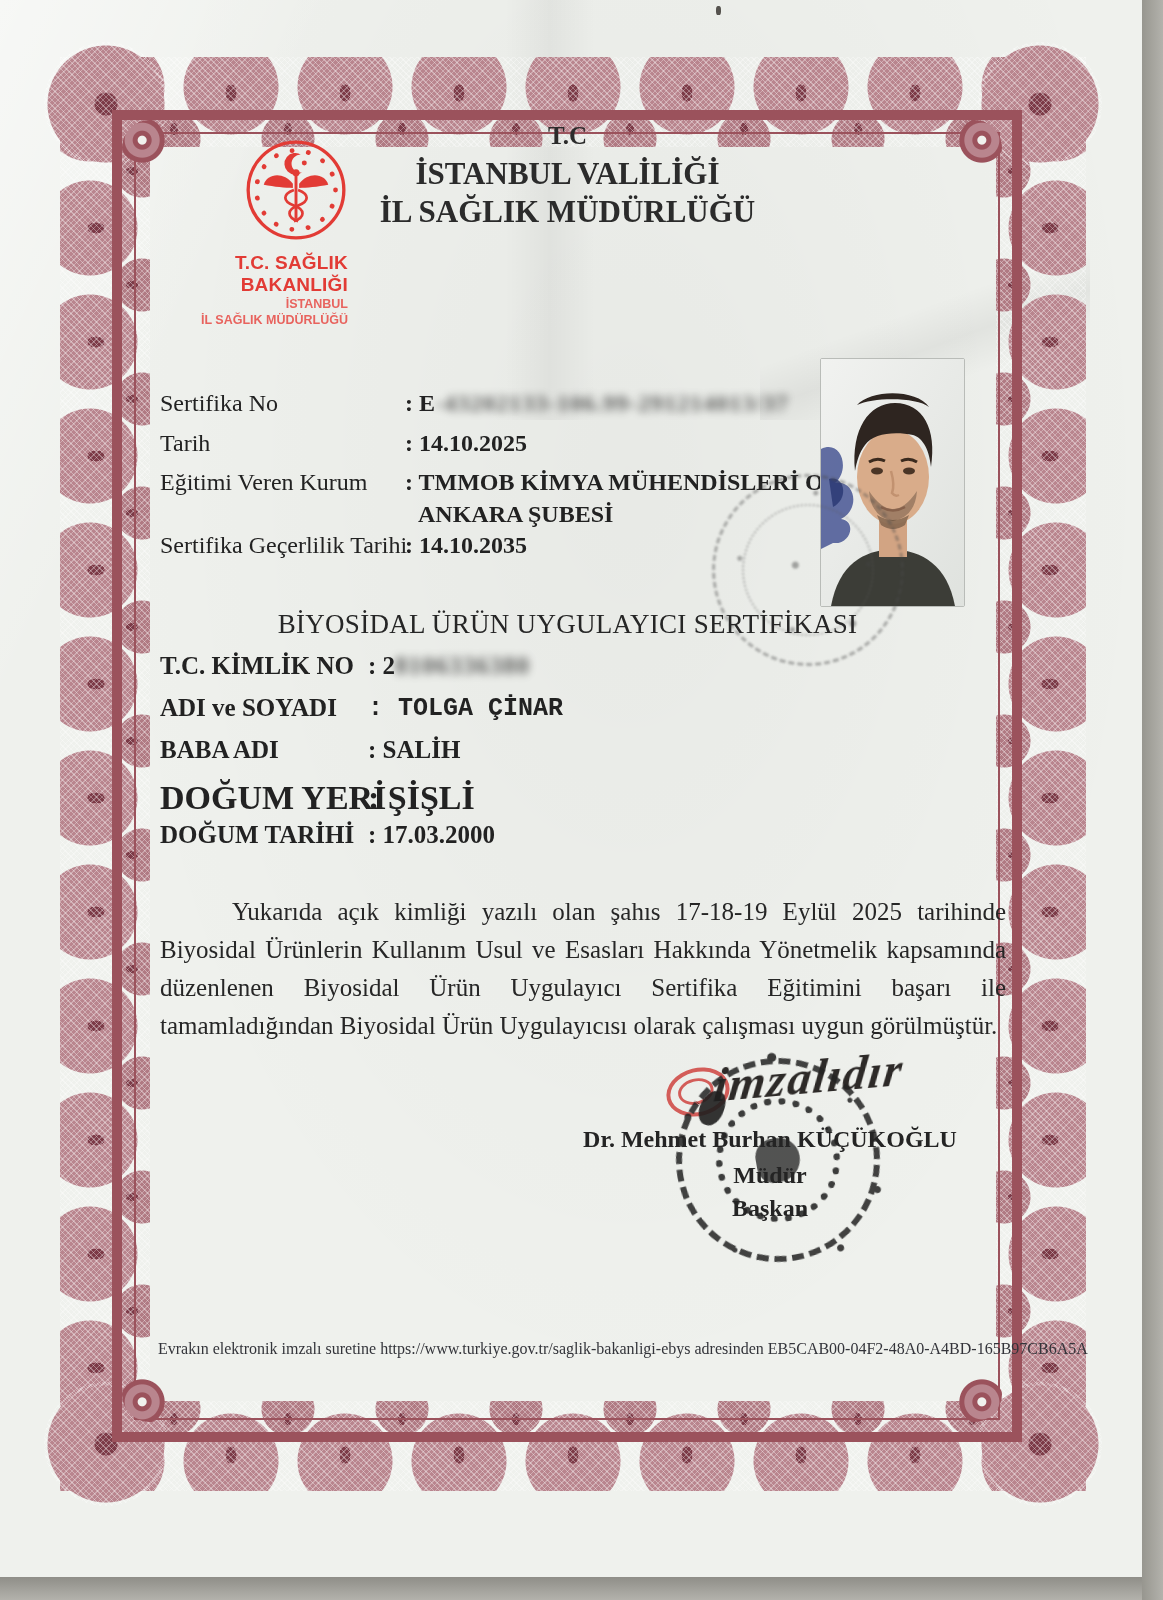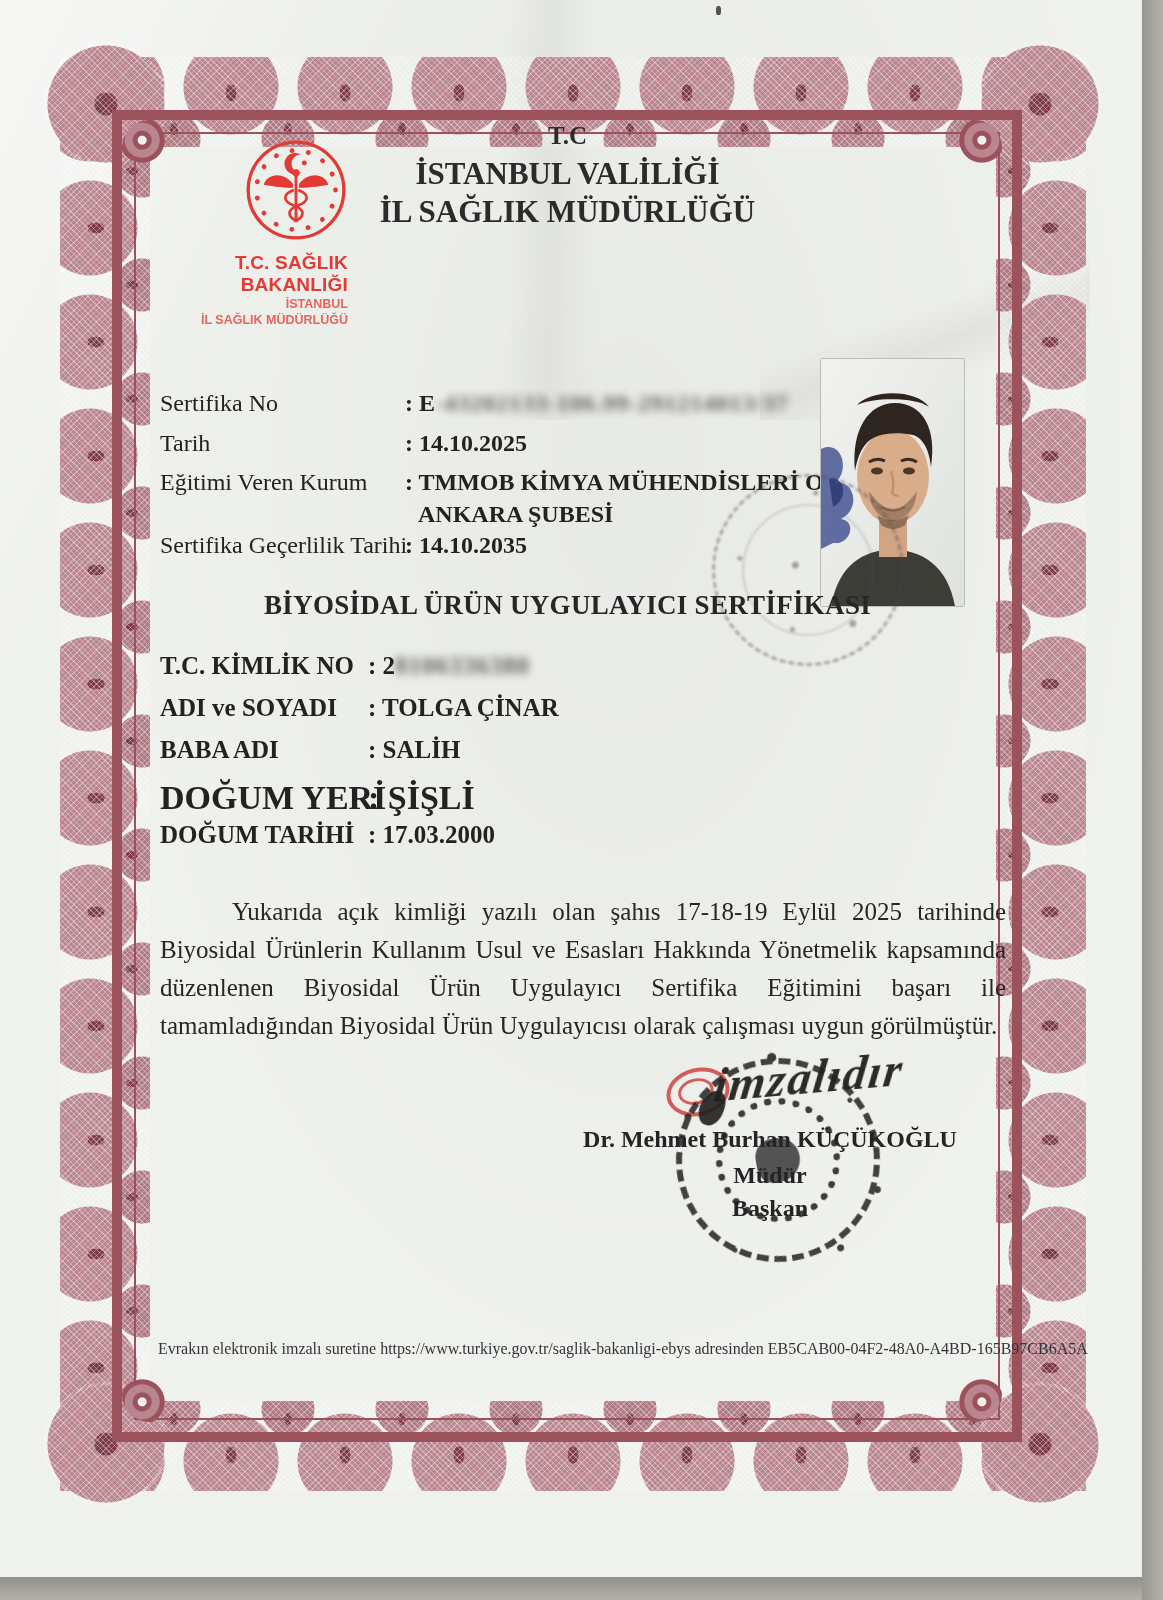--- a/index.html
+++ b/index.html
@@ -80,21 +80,21 @@
   .abs{position:absolute;}
   .ctr{left:120px;width:895px;text-align:center;}
   .hdr{font-weight:bold;color:#2b2b2b;}
   .logo-wrap{position:absolute;left:128px;top:138px;width:220px;text-align:right;}
   .logo-org{color:#e23b35;font-family:"Liberation Sans",sans-serif;font-weight:bold;font-size:19px;margin-top:6px;letter-spacing:.2px;}
   .logo-sub{color:#e8635e;font-family:"Liberation Sans",sans-serif;font-weight:bold;font-size:12.5px;line-height:16px;}
   .row{position:absolute;font-size:24px;color:#222;white-space:nowrap;}
   .row .lab{position:absolute;left:0;}
   .row .val{position:absolute;font-weight:bold;}
   .redact{filter:blur(4px);opacity:.72;letter-spacing:1px;}
-  .title-line{font-weight:bold;font-size:27px;color:#262626;letter-spacing:.3px;}
+  .title-line{font-weight:normal;font-size:27px;color:#262626;letter-spacing:.3px;margin-top:19px;}
   .para{position:absolute;left:160px;top:893px;width:846px;font-size:25px;line-height:38px;color:#262626;text-align:justify;text-indent:72px;}
   .foot{position:absolute;left:158px;width:870px;font-size:16px;color:#33343a;white-space:nowrap;}
 
   
   .photo{position:absolute;left:820px;top:358px;width:143px;height:247px;border:1px solid #b9bcb8;border-radius:2px;overflow:hidden;background:#e9ebe8;}
 
   
   .stamp-faint{position:absolute;left:712px;top:474px;width:192px;height:192px;transform:rotate(-24deg);opacity:.42;filter:blur(1px);}
   .stamp-faint .r1{position:absolute;inset:0;border:3px dashed #4a4a4a;border-radius:50%;}
   .stamp-faint .r2{position:absolute;inset:30px;border:2px dotted #5a5a5a;border-radius:50%;}
@@ -230,21 +230,21 @@
     </div>
 
     <div class="abs ctr title-line" style="top:590px;">BİYOSİDAL ÜRÜN UYGULAYICI SERTİFİKASI</div>
 
     <div class="row" style="left:160px;top:652px;font-size:25px;">
       <span class="lab val" style="position:static;">T.C. KİMLİK NO</span>
       <span class="val" style="left:208px;"><span>: 2</span><span class="redact">8106336380</span></span>
     </div>
     <div class="row" style="left:160px;top:694px;font-size:25px;">
       <span class="lab val" style="position:static;">ADI ve SOYADI</span>
-      <span class="val" style="left:208px;">: TOLGA ÇİNAR</span>
+      <span class="val" style="left:208px;font-family:Liberation Mono, monospace;">: TOLGA ÇİNAR</span>
     </div>
     <div class="row" style="left:160px;top:736px;font-size:25px;">
       <span class="lab val" style="position:static;">BABA ADI</span>
       <span class="val" style="left:208px;">: SALİH</span>
     </div>
     <div class="row" style="left:160px;top:779px;font-size:34px;">
       <span class="lab val" style="position:static;">DOĞUM YERİ</span>
       <span class="val" style="left:208px;">: ŞİŞLİ</span>
     </div>
     <div class="row" style="left:160px;top:821px;font-size:25px;">

